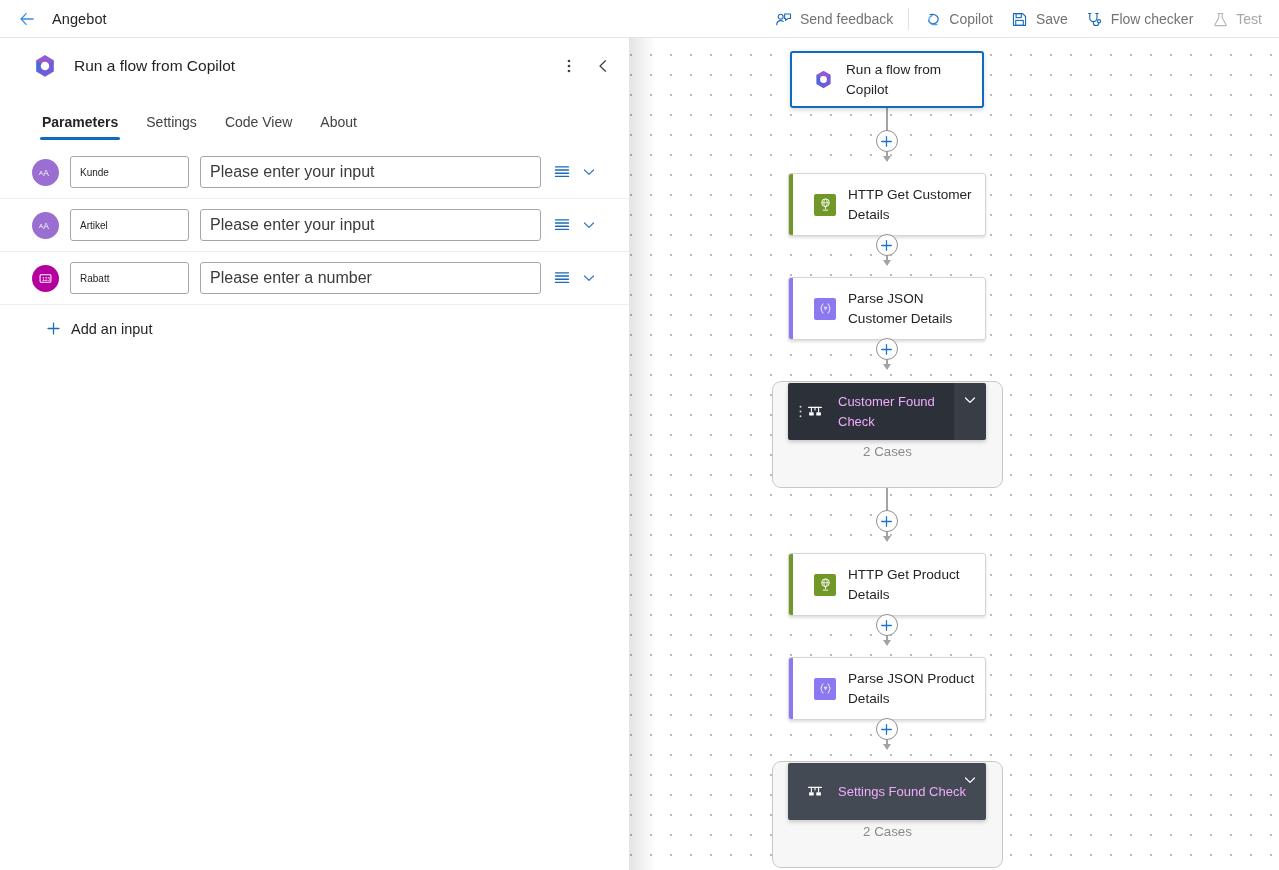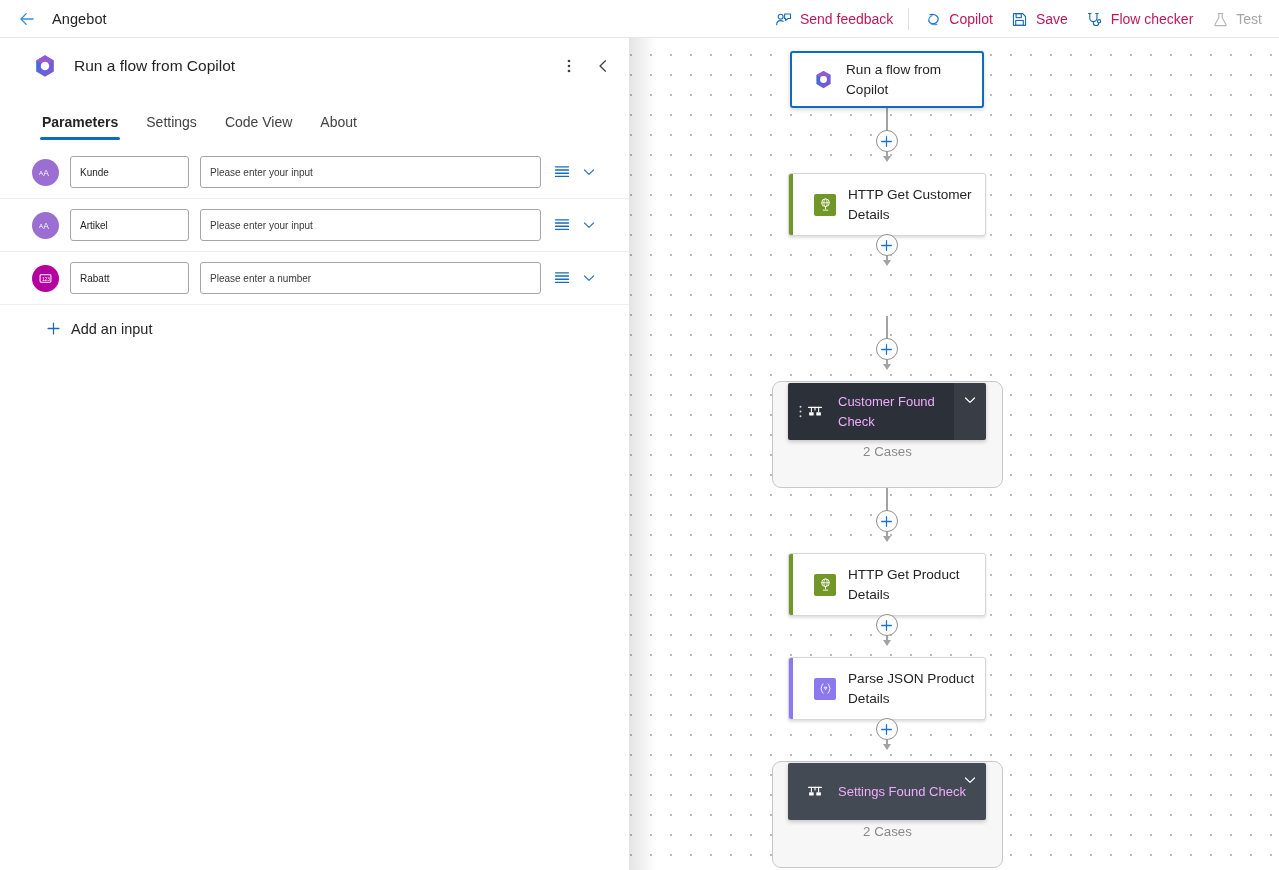--- a/index.html
+++ b/index.html
@@ -49,21 +49,21 @@
   }
   .tb-item {
     display: flex;
     align-items: center;
     gap: 7px;
     height: 30px;
     padding: 0 9px;
     border-radius: 4px;
     cursor: pointer;
     font-size: 14px;
-    color: #be185d;
+    color: #737373;
     white-space: nowrap;
   }
   .tb-item.disabled { color: #a6a6a6; cursor: default; }
   .tb-sep {
     width: 1px;
     height: 22px;
     background: #e0e0e0;
     margin: 0 6px;
   }
   .tb-icon { display: flex; align-items: center; justify-content: center; width: 18px; height: 18px; }
@@ -163,21 +163,21 @@
     color: #242424;
     background: #fff;
     outline: none;
   }
   .param-value-input {
     flex: 1 1 auto;
     height: 32px;
     border: 1px solid #a6a6a6;
     border-radius: 3px;
     padding: 0 9px;
-    font-size: 10px;
+    font-size: 16px;
     font-family: "Liberation Sans", sans-serif;
     color: #242424;
     background: #fff;
     outline: none;
   }
   .param-value-input::placeholder { color: #3b3b3b; }
   .row-icons { display: flex; align-items: center; gap: 7px; flex: 0 0 auto; }
   .row-icon-btn {
     width: 20px; height: 20px;
     display: flex; align-items: center; justify-content: center;
@@ -591,20 +591,31 @@
       </span>
       <span class="node-label">HTTP Get Customer Details</span>
     </div>
 
     <div class="plus-btn" style="left:245.5px; top:196px;">
       <svg width="13" height="13" viewBox="0 0 14 14">
         <path d="M7 1.8 V12.2 M1.8 7 H12.2" stroke="#1a73cc" stroke-width="1.35" stroke-linecap="round"></path>
       </svg>
     </div>
 
+    <div class="node" style="left:158px; top:239px; width:198px; height:63px;">
+      <span class="accent" style="background:#8C78F0;"></span>
+      <span class="node-icon" style="background:#8C78F0;">
+        <svg width="15" height="15" viewBox="0 0 16 16">
+          <path d="M5.4 3 C4.2 3 4.3 5.4 3.2 8 C4.3 10.6 4.2 13 5.4 13" fill="none" stroke="#fff" stroke-width="1" stroke-linecap="round"></path>
+          <path d="M10.6 3 C11.8 3 11.7 5.4 12.8 8 C11.7 10.6 11.8 13 10.6 13" fill="none" stroke="#fff" stroke-width="1" stroke-linecap="round"></path>
+          <path d="M6.6 6.6 L8 9.3 L9.4 6.6 Z" fill="none" stroke="#fff" stroke-width="0.9" stroke-linejoin="round"></path>
+        </svg>
+      </span>
+      <span class="node-label">Parse JSON Customer Details</span>
+    </div>
 
     <div class="plus-btn" style="left:245.5px; top:300px;">
       <svg width="13" height="13" viewBox="0 0 14 14">
         <path d="M7 1.8 V12.2 M1.8 7 H12.2" stroke="#1a73cc" stroke-width="1.35" stroke-linecap="round"></path>
       </svg>
     </div>
 
     <div class="scope" style="left:142px; top:343px; width:231px; height:107px;">
       <div class="scope-cases" style="top:62px;">2 Cases</div>
     </div>

